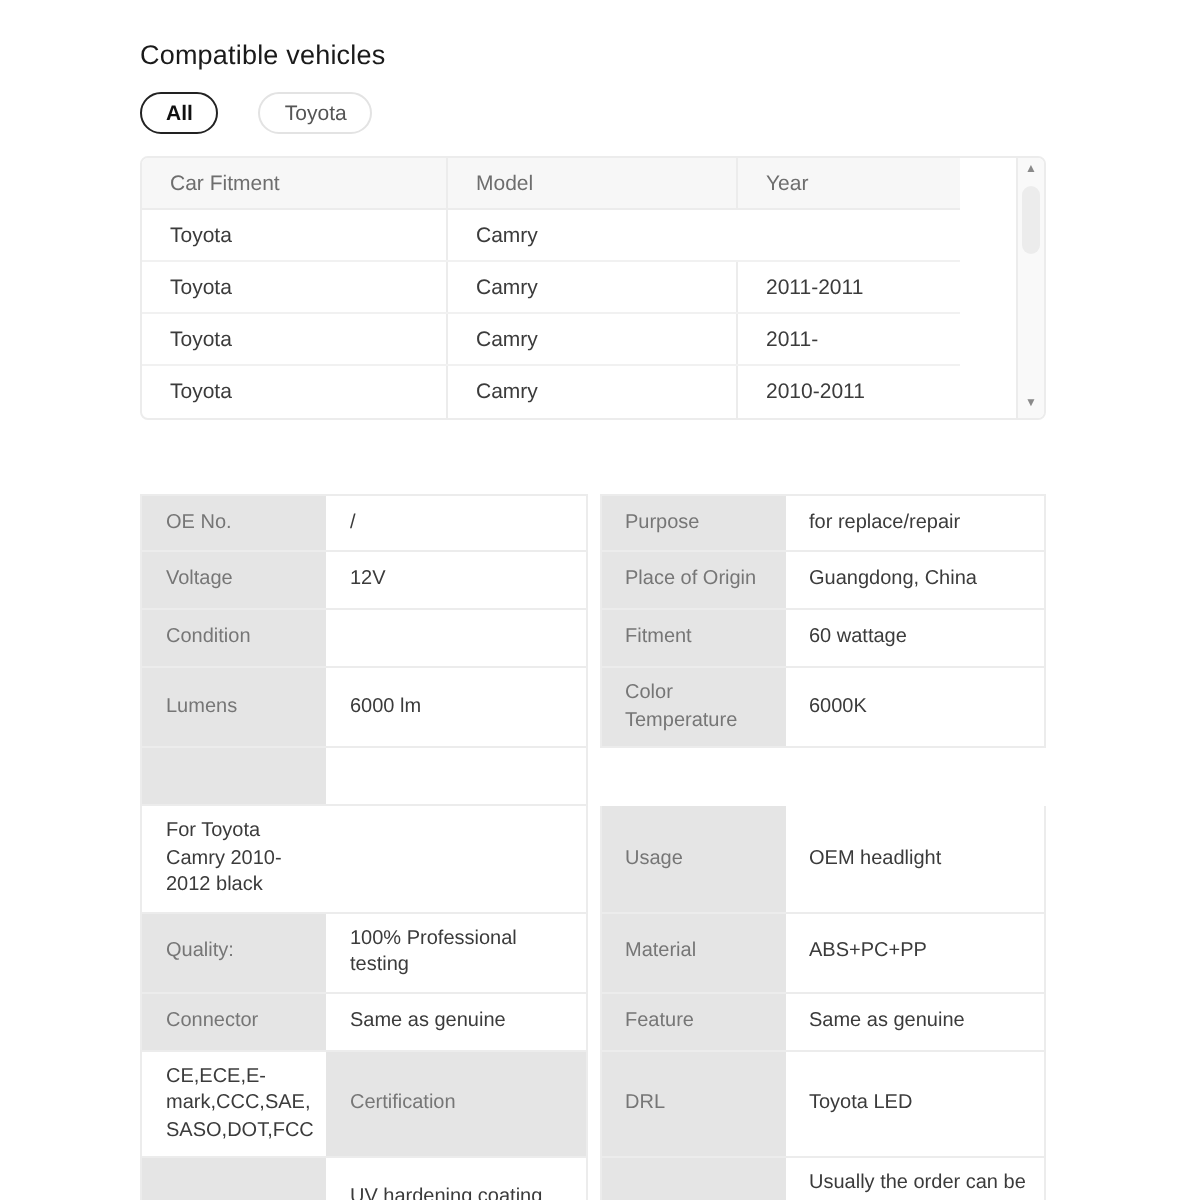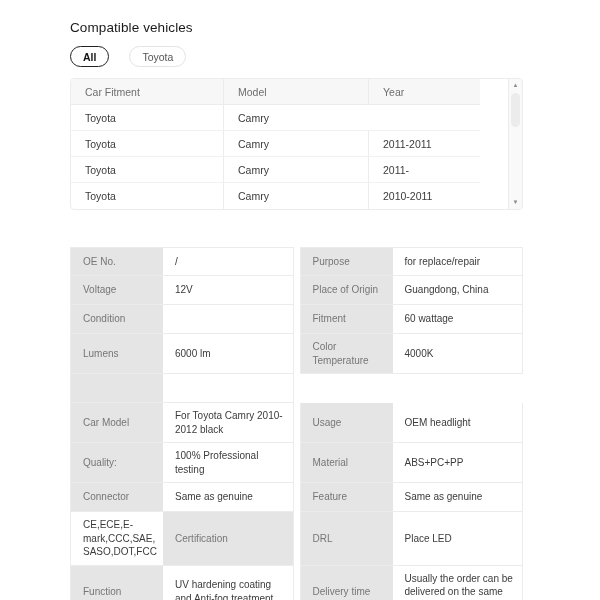--- a/index.html
+++ b/index.html
@@ -196,34 +196,33 @@
         </div>
       </div>
 
       <div class="attr-row">
         <div class="attr-half">
           <div class="attr-cell attr-label">Lumens</div>
           <div class="attr-cell attr-value">6000 lm</div>
         </div>
         <div class="attr-half">
           <div class="attr-cell attr-label">Color Temperature</div>
-          <div class="attr-cell attr-value">4000K</div>
+          <div class="attr-cell attr-value">6000K</div>
         </div>
       </div>
 
       <div class="attr-row">
         <div class="attr-half">
           <div class="attr-cell attr-label"></div>
           <div class="attr-cell attr-value"></div>
         </div>
       </div>
 
       <div class="attr-row">
         <div class="attr-half">
-          <div class="attr-cell attr-label">Car Model</div>
           <div class="attr-cell attr-value">For Toyota Camry 2010-2012 black</div>
         </div>
         <div class="attr-half">
           <div class="attr-cell attr-label">Usage</div>
           <div class="attr-cell attr-value">OEM headlight</div>
         </div>
       </div>
 
       <div class="attr-row">
         <div class="attr-half">
@@ -247,21 +246,21 @@
         </div>
       </div>
 
       <div class="attr-row">
         <div class="attr-half">
           <div class="attr-cell attr-value">CE,ECE,E-mark,CCC,SAE,SASO,DOT,FCC</div>
           <div class="attr-cell attr-label">Certification</div>
         </div>
         <div class="attr-half">
           <div class="attr-cell attr-label">DRL</div>
-          <div class="attr-cell attr-value">Place LED</div>
+          <div class="attr-cell attr-value">Toyota LED</div>
         </div>
       </div>
 
       <div class="attr-row">
         <div class="attr-half">
           <div class="attr-cell attr-label">Function</div>
           <div class="attr-cell attr-value">UV hardening coating and Anti-fog treatment</div>
         </div>
         <div class="attr-half">
           <div class="attr-cell attr-label">Delivery time</div>

